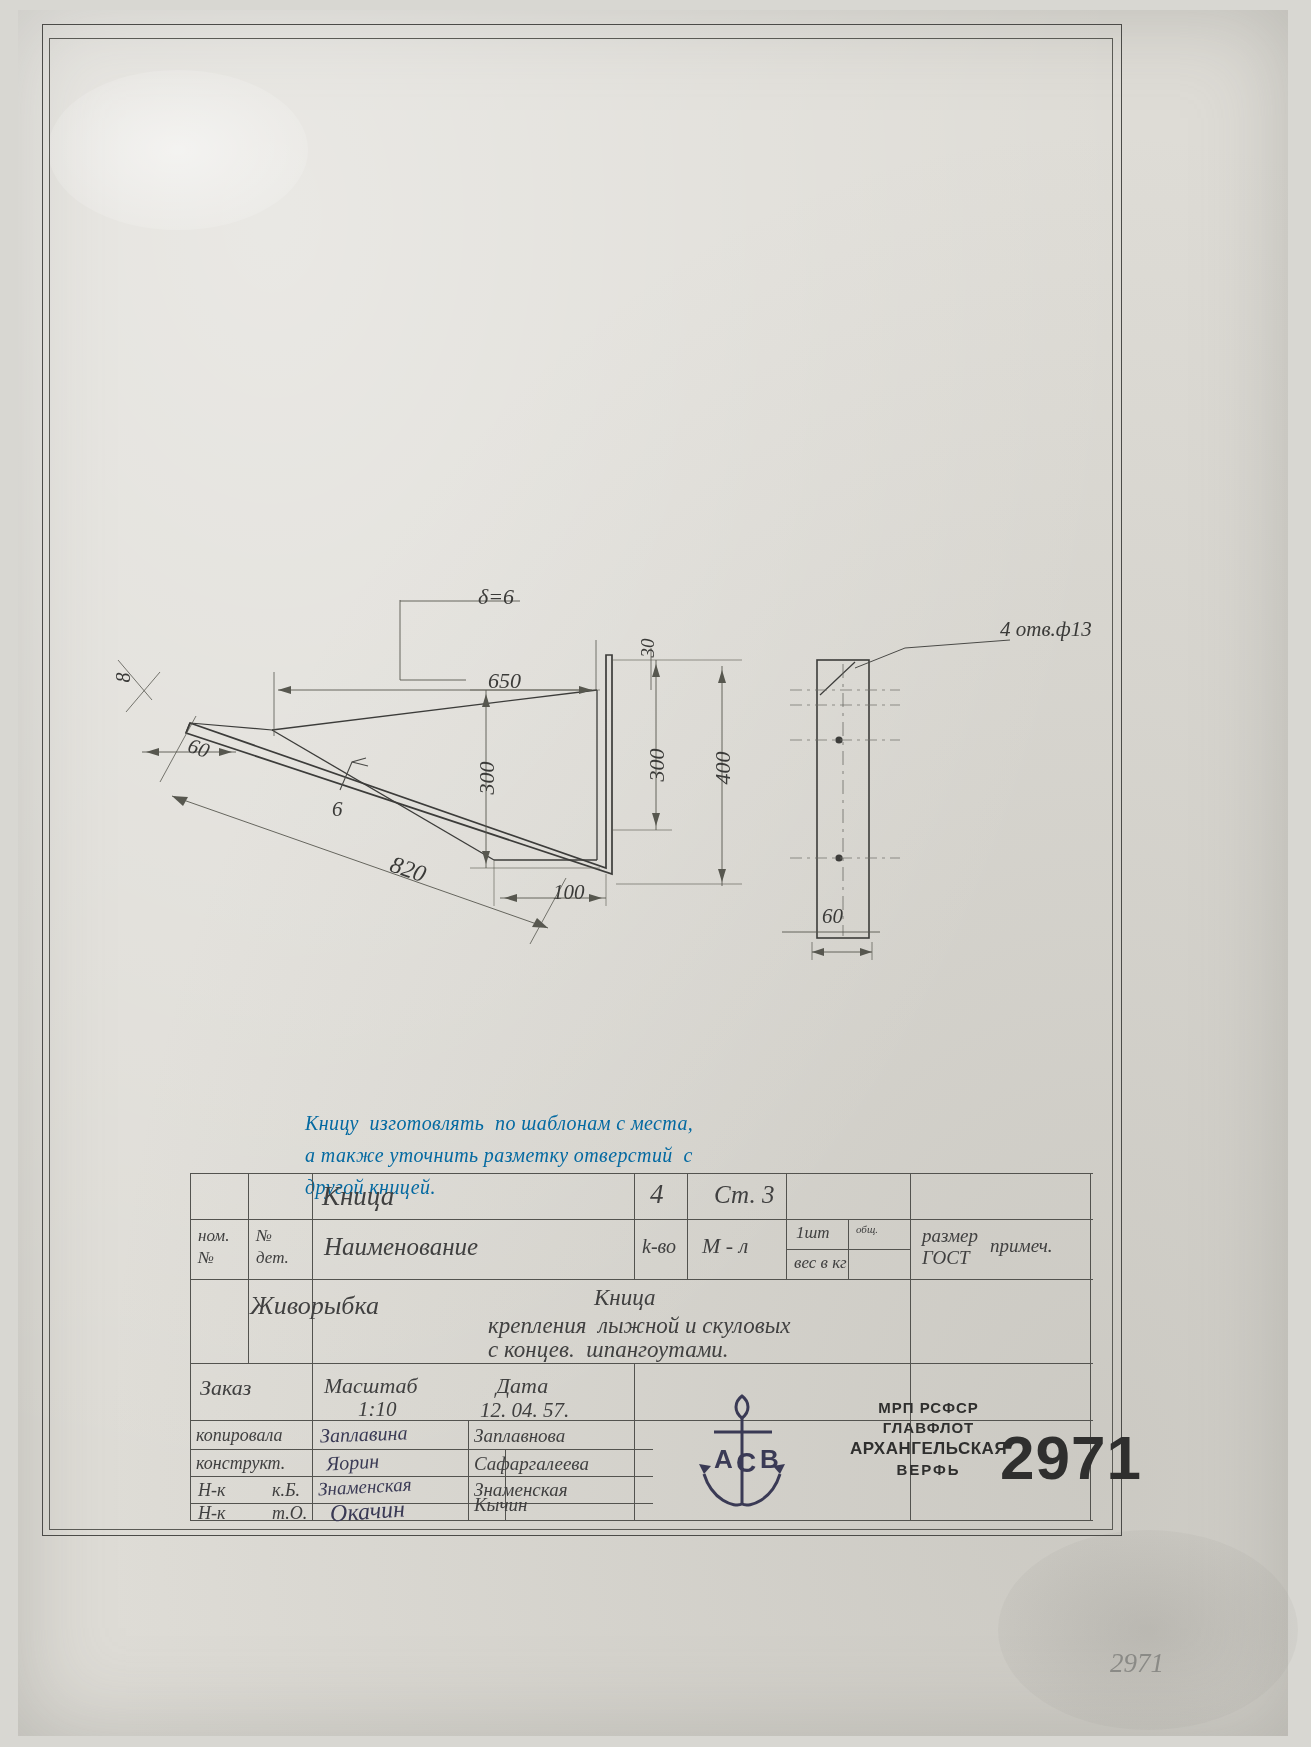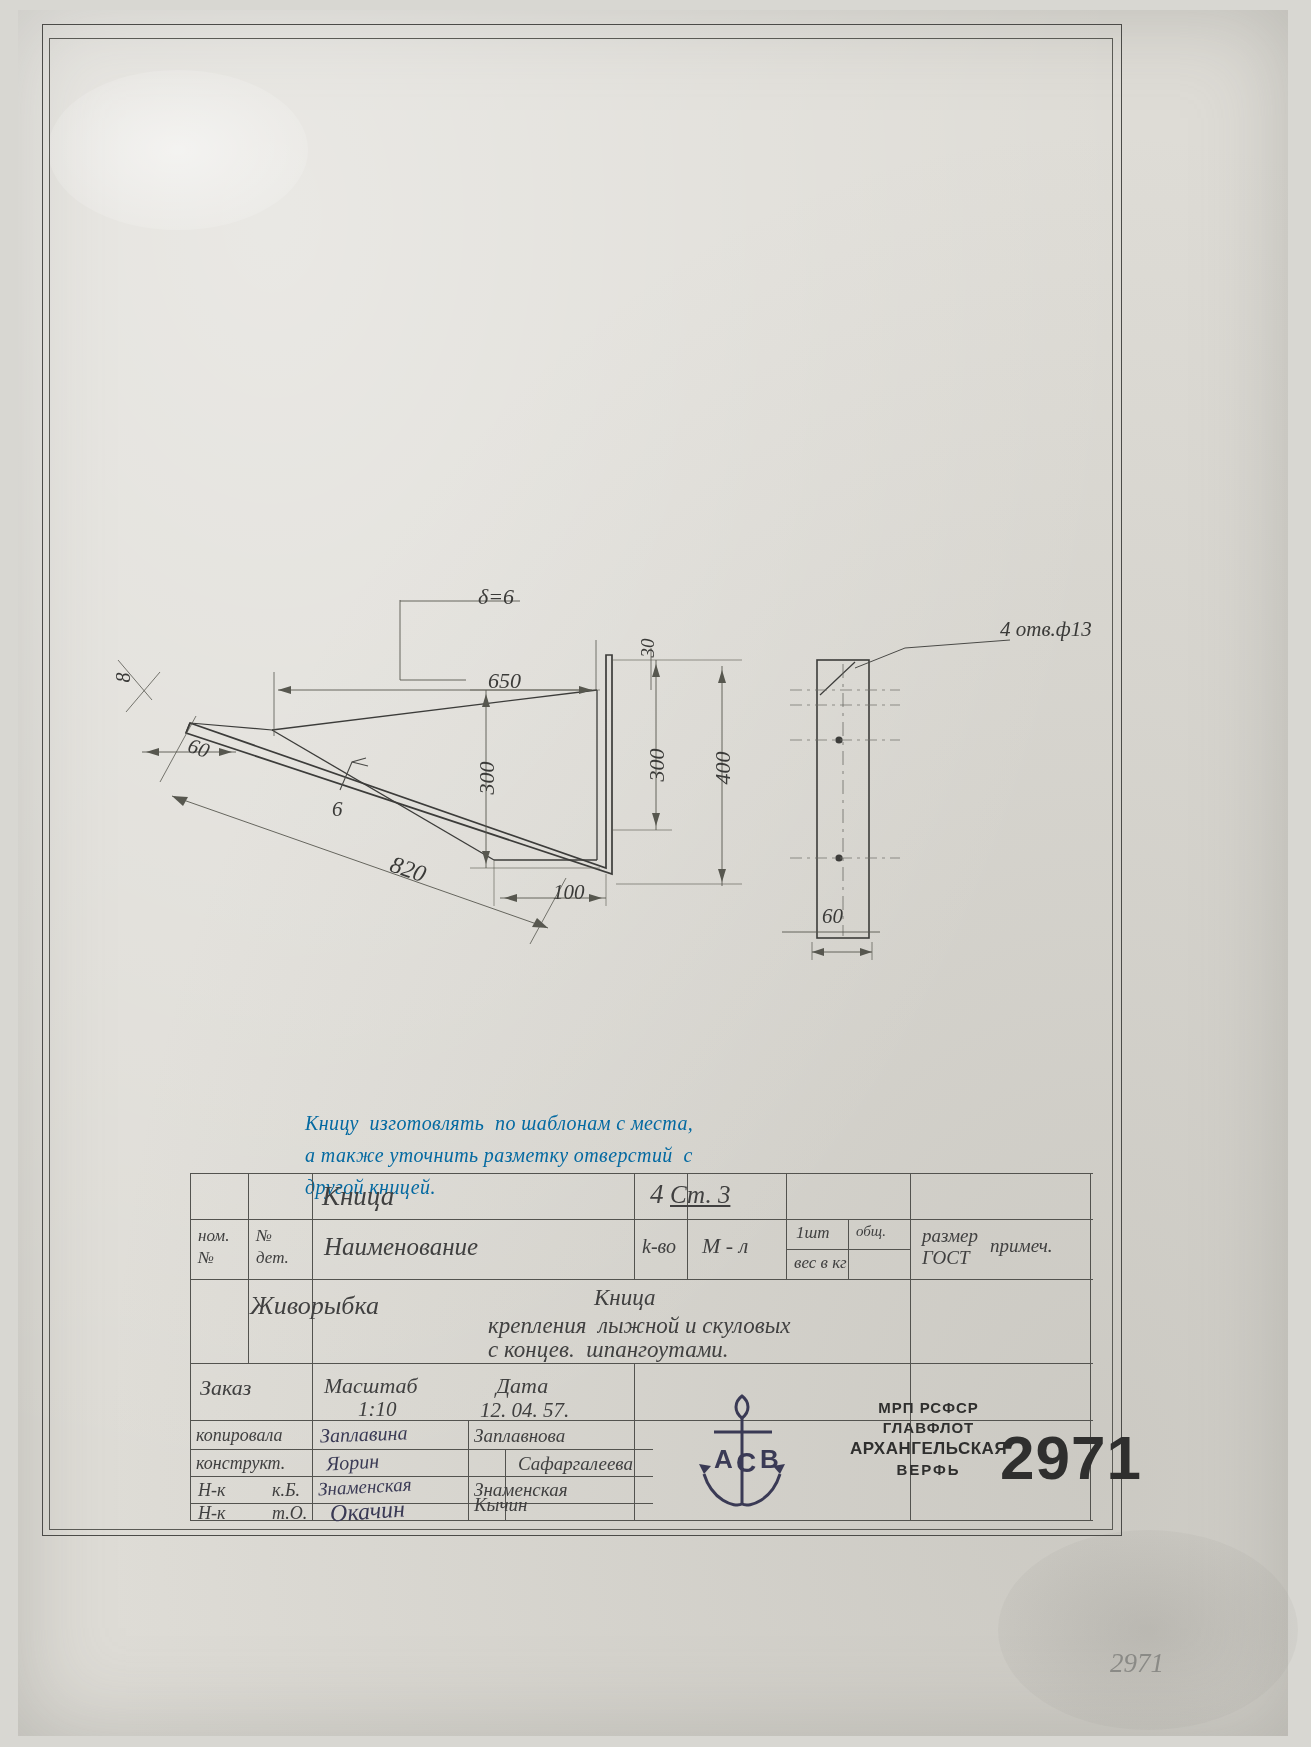--- a/index.html
+++ b/index.html
@@ -257,29 +257,29 @@
   <div class="ln vline" style="left:720px;top:0;   height:190px;"></div>
   <div class="ln vline" style="left:900px;top:0;   height:347px;"></div>
   <div class="ln vline" style="left:444px;top:190px;height:157px;"></div>
   <div class="ln vline" style="left:122px;top:247px;height:100px;"></div>
   <div class="ln vline" style="left:278px;top:247px;height:100px;"></div>
   <div class="ln vline" style="left:315px;top:276px;height:71px;"></div>
   <div class="ln vline" style="left:720px;top:190px;height:157px;"></div>
 
   <div class="cell" style="left:132px; top:8px; font-size:27px;">Кница</div>
   <div class="cell" style="left:460px; top:6px; font-size:27px;">4</div>
-  <div class="cell" style="left:480px; top:8px; font-size:25px;text-decoration:underline;">Ст. 3</div>
+  <div class="cell" style="left:524px; top:8px; font-size:25px;">Ст. 3</div>
 
   <div class="cell" style="left:8px; top:52px; font-size:17px; line-height:22px;">ном.<br>№</div>
   <div class="cell" style="left:66px; top:52px; font-size:17px; line-height:22px;">№<br>дет.</div>
   <div class="cell" style="left:134px; top:60px; font-size:25px;">Наименование</div>
   <div class="cell" style="left:452px; top:62px; font-size:20px;">k-во</div>
   <div class="cell" style="left:512px; top:60px; font-size:22px;text-align:right;">М - л</div>
   <div class="cell" style="left:606px; top:50px; font-size:17px;">1шт</div>
-  <div class="cell" style="left:666px; top:50px; font-size:15px;">общ.</div>
+  <div class="cell" style="left:666px; top:50px; font-size:11px;">общ.</div>
   <div class="cell" style="left:604px; top:80px; font-size:17px;">вес в кг</div>
   <div class="cell" style="left:732px; top:52px; font-size:19px; line-height:22px;">размер<br>ГОСТ</div>
   <div class="cell" style="left:800px; top:62px; font-size:19px;">примеч.</div>
 
   <div class="cell" style="left:60px; top:118px; font-size:26px;">Живорыбка</div>
   <div class="cell" style="left:404px; top:112px; font-size:23px;">Кница</div>
   <div class="cell" style="left:298px; top:140px; font-size:23px;">крепления  лыжной и скуловых</div>
   <div class="cell" style="left:298px; top:164px; font-size:23px;">с концев.  шпангоутами.</div>
 
   <div class="cell" style="left:10px; top:202px; font-size:22px;">Заказ</div>
@@ -295,21 +295,21 @@
 
   <div class="cell" style="left:82px; top:307px; font-size:18px;">к.Б.</div>
   <div class="cell" style="left:82px; top:330px; font-size:18px;">т.О.</div>
 
   <div class="sig" style="left:130px; top:250px; font-size:20px; transform:rotate(-2deg);">Заплавина</div>
   <div class="sig" style="left:136px; top:278px; font-size:20px; transform:rotate(-3deg);">Яорин</div>
   <div class="sig" style="left:128px; top:303px; font-size:19px; transform:rotate(-3deg);">Знаменская</div>
   <div class="sig" style="left:140px; top:325px; font-size:24px; transform:rotate(-4deg);">Окачин</div>
 
   <div class="cell" style="left:284px; top:252px; font-size:19px;">Заплавнова</div>
-  <div class="cell" style="left:284px; top:280px; font-size:19px;margin-left:44px;">Сафаргалеева</div>
+  <div class="cell" style="left:284px; top:280px; font-size:19px;">Сафаргалеева</div>
   <div class="cell" style="left:284px; top:306px; font-size:19px;">Знаменская</div>
   <div class="cell" style="left:284px; top:321px; font-size:19px;">Кычин</div>
 </div>
 
 <svg style="position:absolute; left:690px; top:1388px; width:118px; height:130px;">
   <g stroke="#3a3a55" fill="none" stroke-width="3">
     <path d="M 52 8 C 44 14 44 24 52 30 C 60 24 60 14 52 8 Z"></path>
     <path d="M 52 28 L 52 116"></path>
     <path d="M 24 44 L 82 44"></path>
     <path d="M 14 86 C 22 112 44 120 52 116 C 60 120 82 112 90 86"></path>

